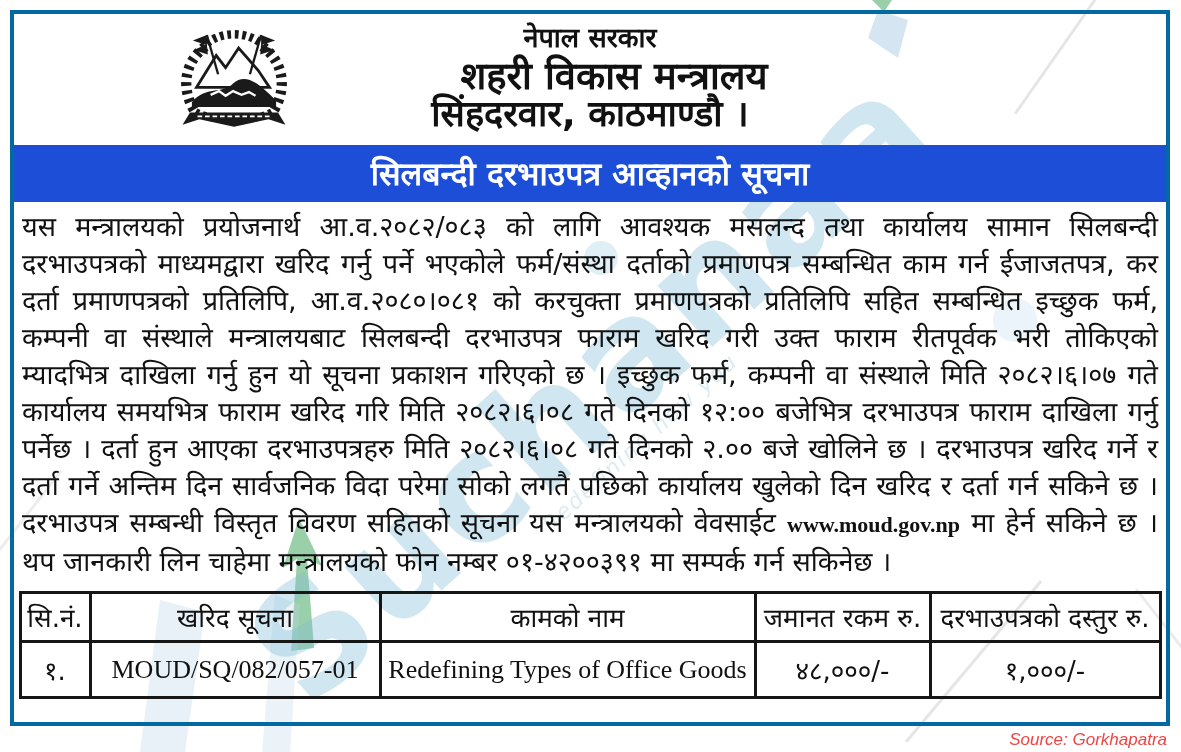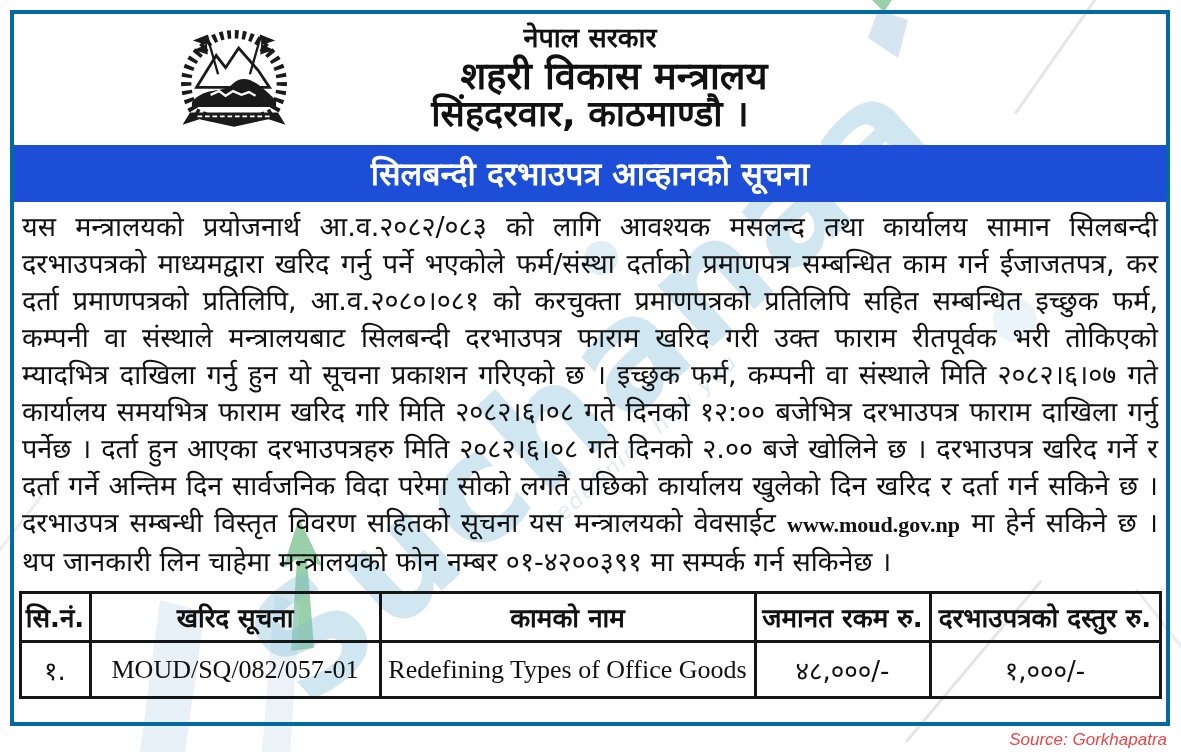--- a/index.html
+++ b/index.html
@@ -37,21 +37,21 @@
   .pub { text-align:center; font-size:26px; font-weight:bold; margin-top:8px; }
 
   
   .bodytext { margin:6px 8px 0 8px; font-size:27px; line-height:37px; text-align:justify; }
   .bodytext .weblink { font-family:"Liberation Serif", serif; font-weight:bold; font-size:22px; }
 
   
   table.tender { border-collapse:collapse; table-layout:fixed; width:1140px; margin:11px auto 0 auto;
                  background:transparent; }
   table.tender th, table.tender td { border:3px solid #161616; text-align:center; vertical-align:middle; }
-  table.tender th { font-size:26px; font-weight:bold; height:49px; padding:2px 4px; }
+  table.tender th { font-size:26px; font-weight:normal; height:49px; padding:2px 4px; }
   table.tender td { height:56px; font-size:26px; padding:2px 4px; }
   td.latin { font-family:"Liberation Serif", serif; font-size:29px; }
 
   
   .source { position:absolute; right:14px; bottom:2px; font-size:17px; font-style:italic;
             color:#ef4444; z-index:3; font-family:"Liberation Sans", sans-serif; }
 </style>
 </head>
 <body>
 

